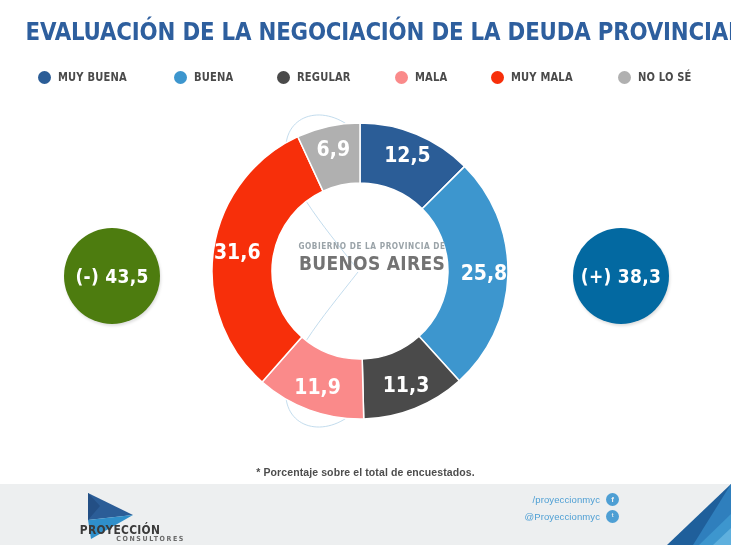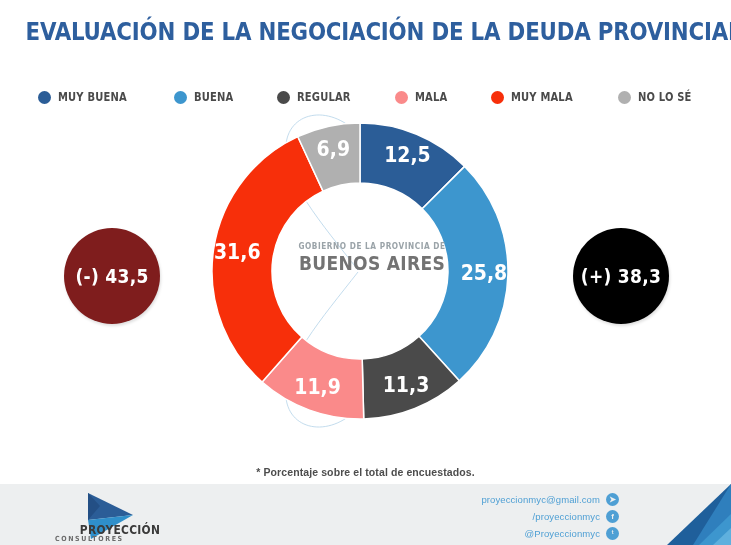--- a/index.html
+++ b/index.html
@@ -20,22 +20,22 @@
     font-weight:bold;
     letter-spacing:-0.2px;
     font-family:"DejaVu Sans Condensed","Liberation Sans", sans-serif;
     transform:scaleX(0.93);
     transform-origin:center center;
     white-space:nowrap;
   }
 
   
   .legend{
-    position:absolute;left:38px;top:82px;width:660px;height:22px;
-    display:flex;align-items:flex-end;justify-content:space-between;
+    position:absolute;left:38px;top:70px;width:660px;height:22px;
+    display:flex;align-items:flex-start;justify-content:space-between;
   }
   .legend-item{display:flex;align-items:center;gap:7px;}
   .legend-dot{
     width:13px;height:13px;border-radius:50%;
     display:block;flex:0 0 auto;
   }
   .legend-label{
     font-size:12.3px;font-weight:bold;color:#4a4a4a;
     letter-spacing:0.2px;white-space:nowrap;
     transform:scaleX(0.9);transform-origin:left center;
@@ -69,22 +69,22 @@
 
   
   .bubble{
     position:absolute;border-radius:50%;
     display:flex;align-items:center;justify-content:center;
     color:#ffffff;font-weight:bold;font-size:19px;
     font-family:"DejaVu Sans Condensed","Liberation Sans", sans-serif;
     box-shadow:1px 2px 3px rgba(0,0,0,0.13);
     letter-spacing:0.3px;
   }
-  .bubble-neg{left:64px;top:228px;width:96px;height:96px;background:#7f1d1d;}
-  .bubble-pos{left:573px;top:228px;width:96px;height:96px;background:#000000;}
+  .bubble-neg{left:64px;top:228px;width:96px;height:96px;background:#4d7c0f;}
+  .bubble-pos{left:573px;top:228px;width:96px;height:96px;background:#0369a1;}
 
   
   .footnote{
     position:absolute;left:0;top:466px;width:731px;text-align:center;
     font-size:10.5px;color:#4d4d4d;font-weight:bold;
     letter-spacing:0.1px;
   }
 
   
   .footer{
@@ -93,21 +93,21 @@
   }
   .footer-corner{position:absolute;right:0;top:0;width:110px;height:61px;}
   .footer-logo{position:absolute;left:55px;top:3px;width:130px;height:58px;}
   .footer-logo-name{
     position:absolute;left:55px;top:38px;width:130px;text-align:center;
     font-size:12.5px;font-weight:bold;color:#3a3a3a;letter-spacing:0.3px;
     transform:scaleX(0.95);transform-origin:center center;
     font-family:"DejaVu Sans Condensed","Liberation Sans", sans-serif;
   }
   .footer-logo-sub{
-    position:absolute;left:55px;top:51px;width:130px;text-align:left;
+    position:absolute;left:55px;top:51px;width:130px;text-align:right;
     font-size:7px;font-weight:bold;color:#6a6a6a;letter-spacing:1.6px;
     font-family:"DejaVu Sans Condensed","Liberation Sans", sans-serif;
   }
   .contacts{
     position:absolute;right:112px;top:9px;
     display:flex;flex-direction:column;align-items:flex-end;gap:4px;
   }
   .contact-row{display:flex;align-items:center;gap:6px;}
   .contact-text{
     font-size:9.5px;color:#4e9fd4;white-space:nowrap;letter-spacing:0.1px;
@@ -198,24 +198,20 @@
     <svg class="footer-logo" viewBox="0 0 130 58">
       <polygon points="33,6 78,28 33,33" fill="#2b5d97"></polygon>
       <polygon points="33,33 78,28 36,52" fill="#2f8fca"></polygon>
       <polygon points="33,6 45,19 33,33" fill="#234f85"></polygon>
     </svg>
     <div class="footer-logo-name">PROYECCIÓN</div>
     <div class="footer-logo-sub">CONSULTORES</div>
 
     <div class="contacts">
       <div class="contact-row">
-        <span class="contact-text">proyeccionmyc@gmail.com</span>
-        <span class="contact-icon">➤</span>
-      </div>
-      <div class="contact-row">
         <span class="contact-text">/proyeccionmyc</span>
         <span class="contact-icon">f</span>
       </div>
       <div class="contact-row">
         <span class="contact-text">@Proyeccionmyc</span>
         <span class="contact-icon">ᵗ</span>
       </div>
     </div>
   </div>
 

